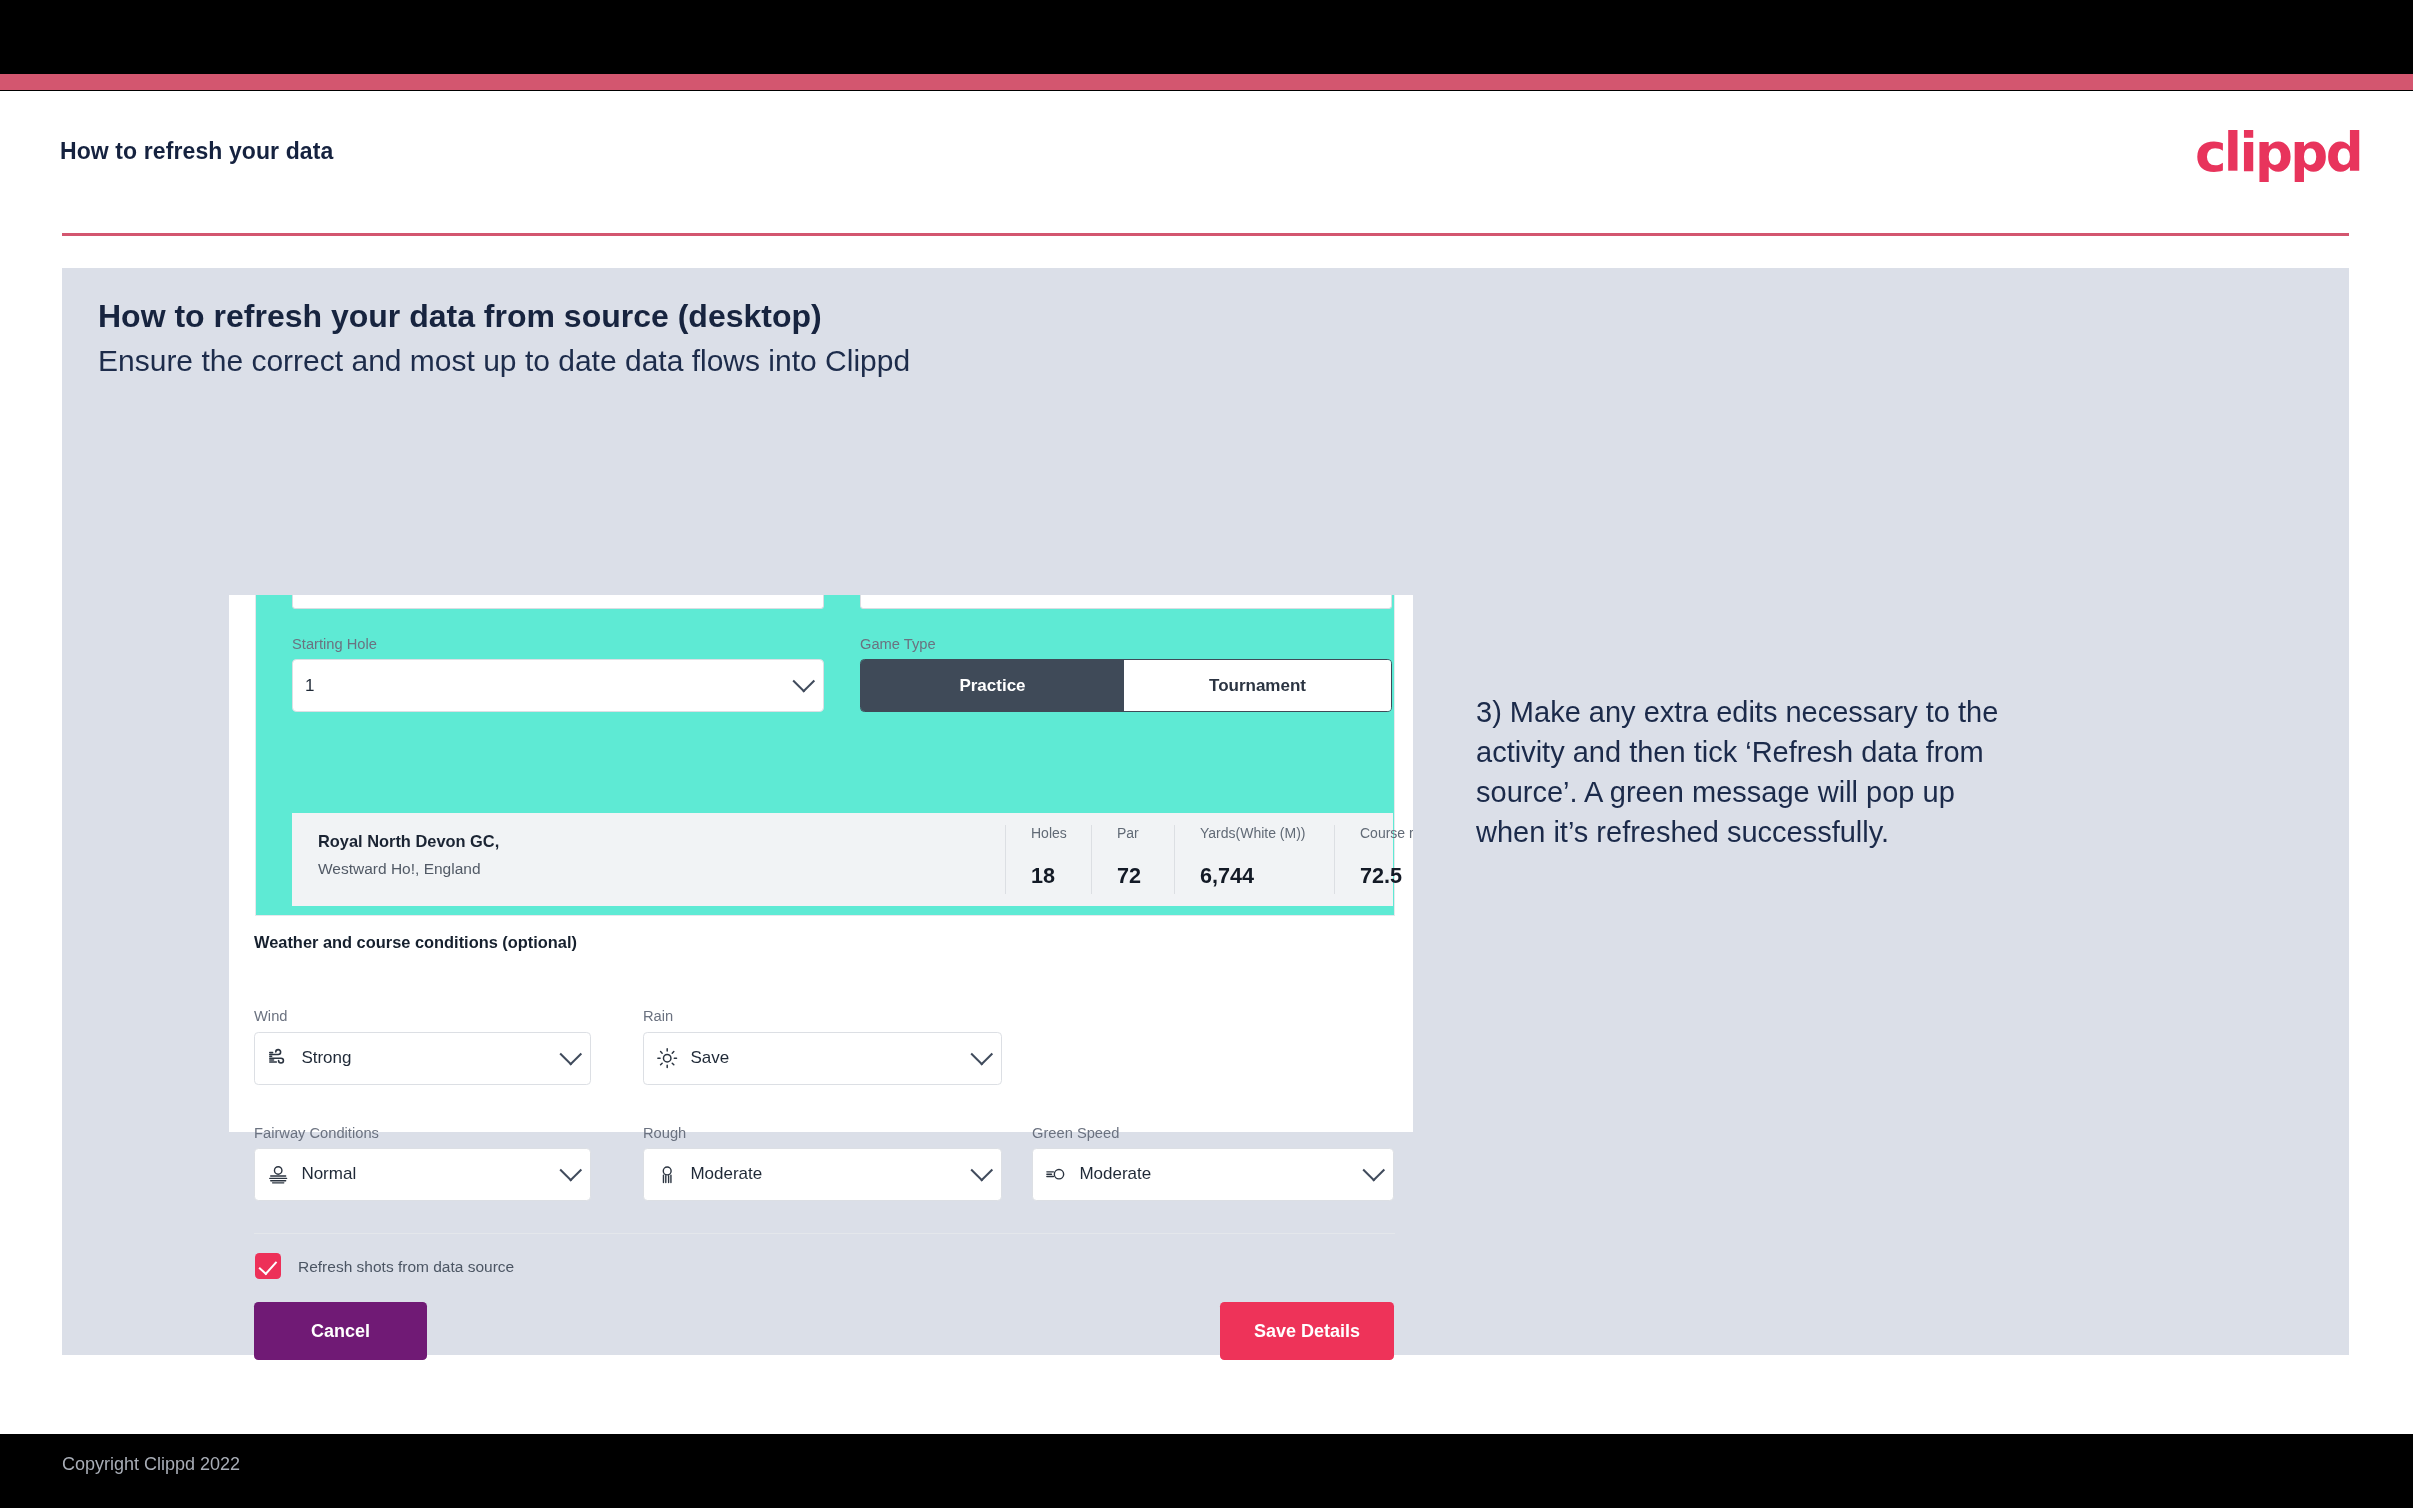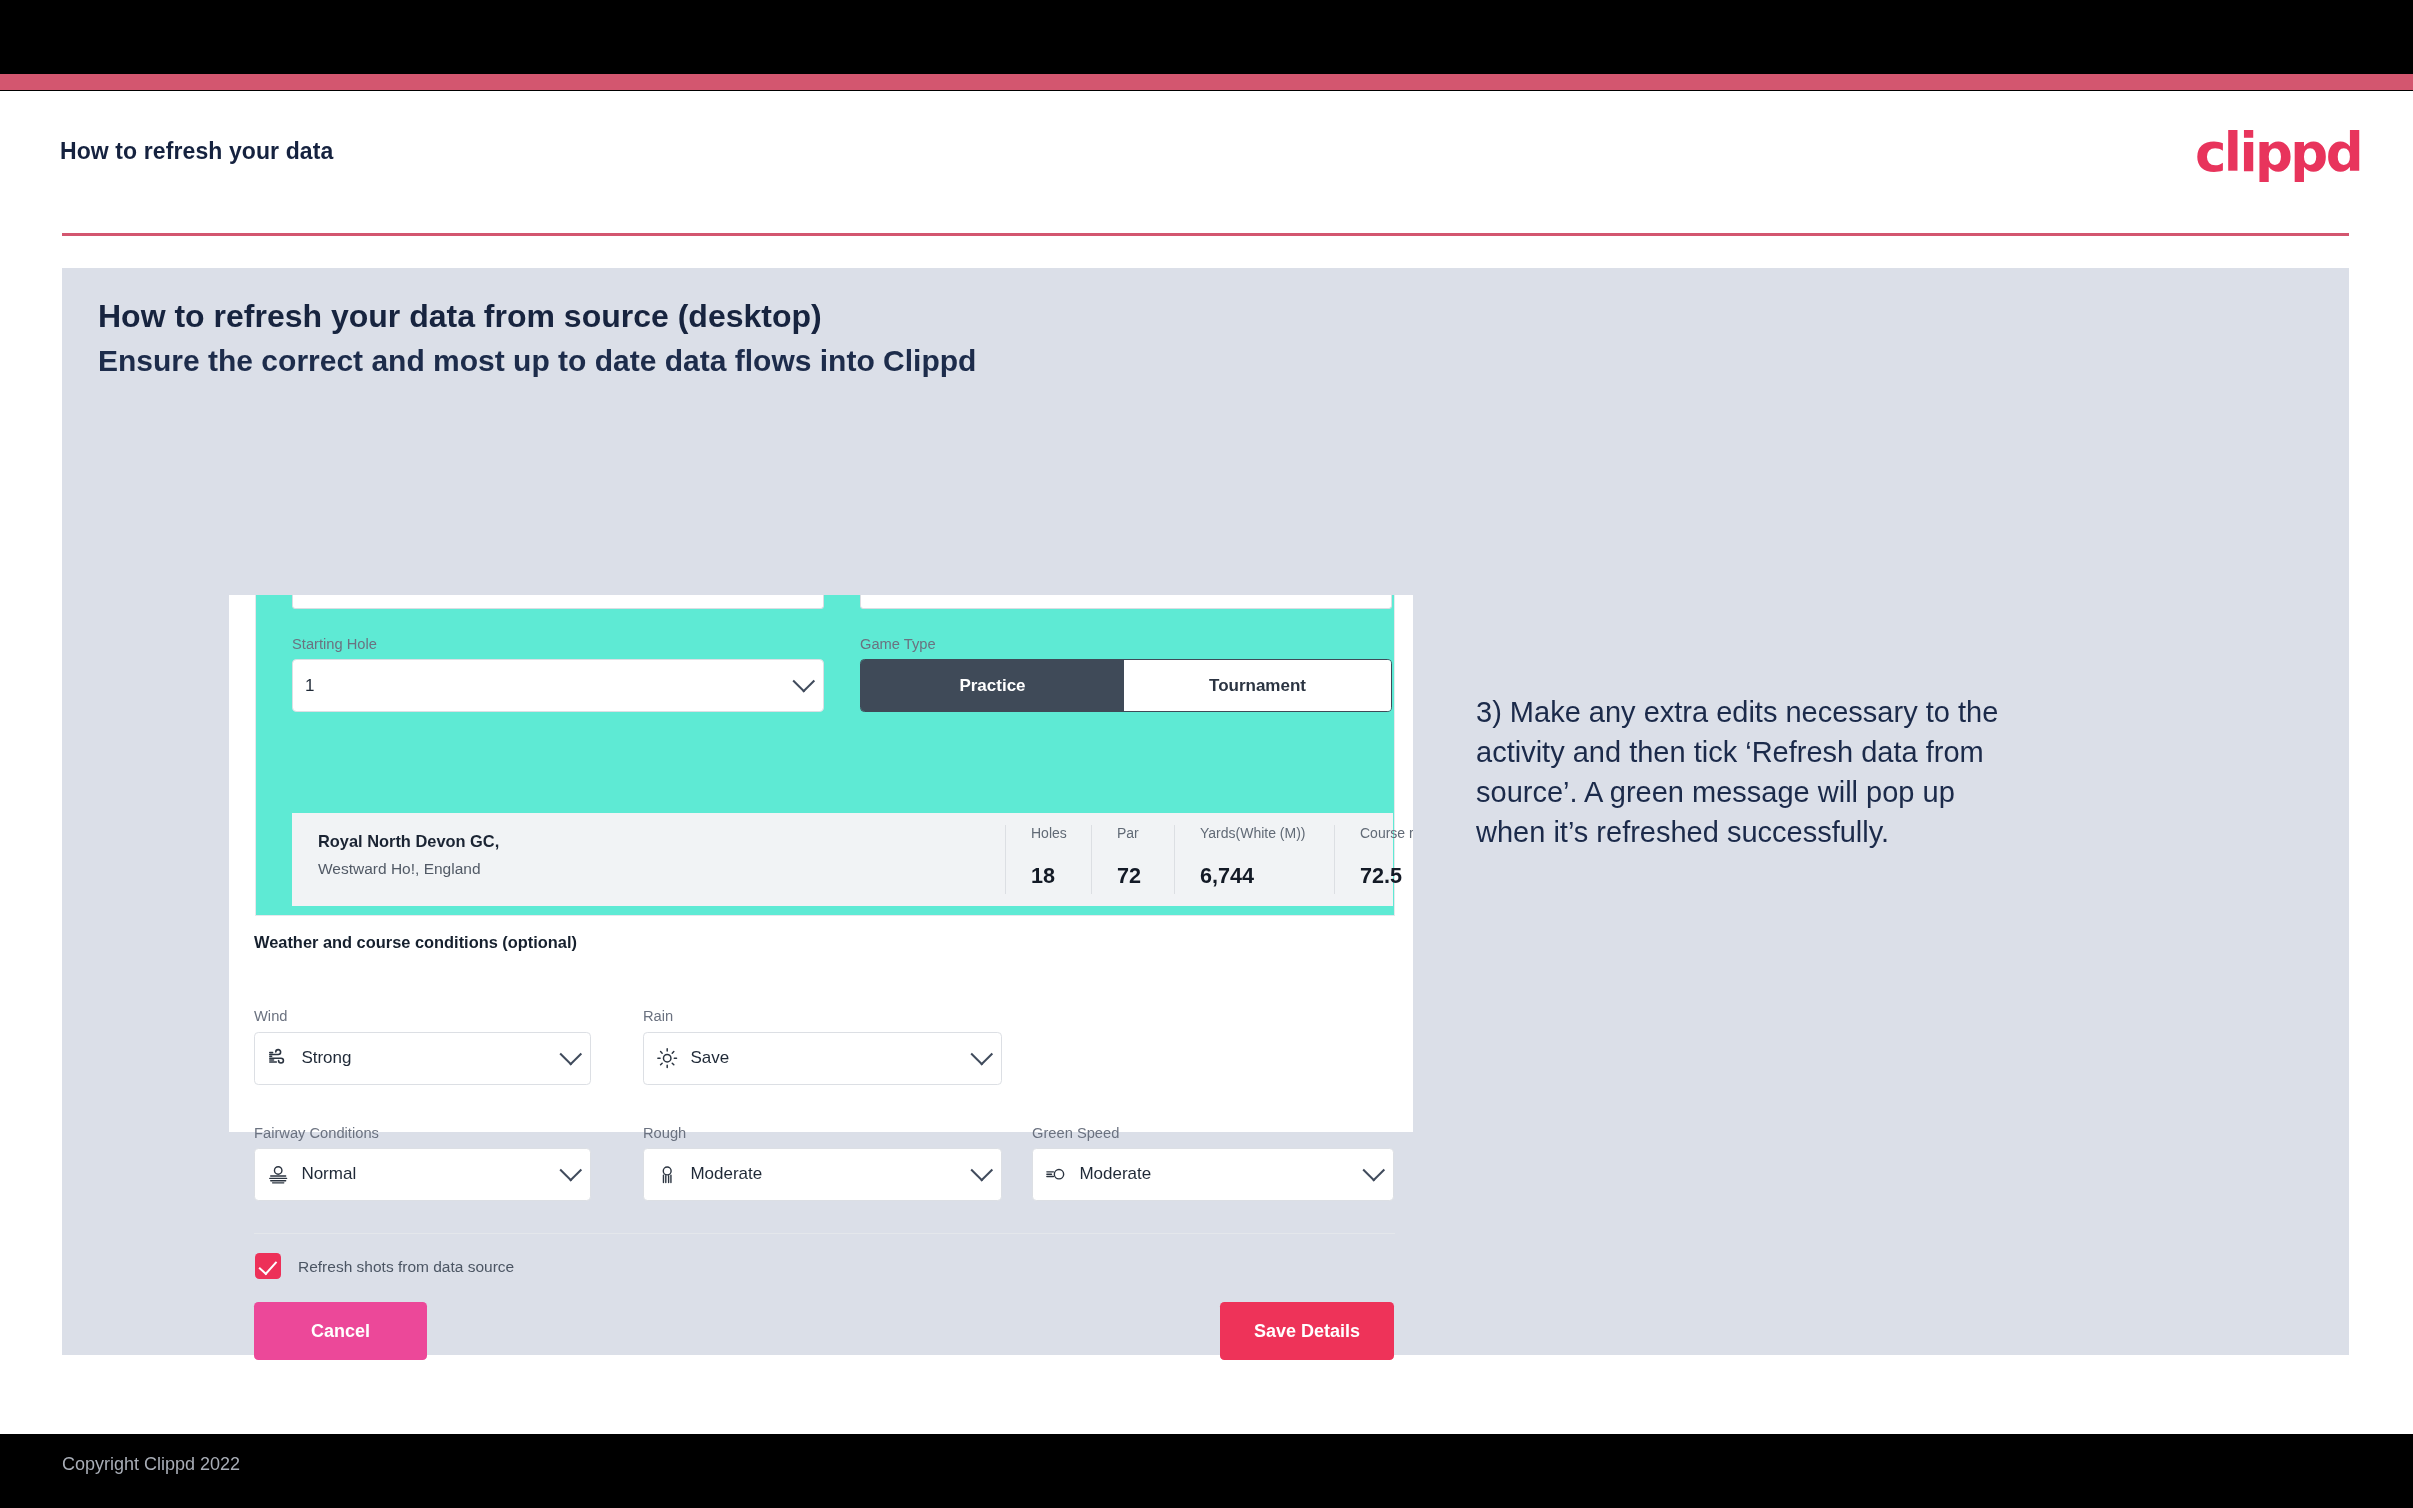--- a/index.html
+++ b/index.html
@@ -40,21 +40,21 @@
   .panel {
     position:absolute; left:62px; top:177px; width:2287px; height:1087px;
     background:#dbdfe8;
   }
   .panel-h1 {
     position:absolute; left:36px; top:30px;
     font-size:32px; font-weight:bold; color:#17243f;
   }
   .panel-h2 {
     position:absolute; left:36px; top:76px;
-    font-size:30px; font-weight:bold; color:#1d2c4b;
+    font-size:30px; font-weight:normal; color:#1d2c4b;
   }
 
   
   .card {
     position:absolute; left:167px; top:327px; width:1184px; height:537px;
     background:#ffffff; overflow:hidden;
   }
   .inner-panel {
     position:absolute; left:26px; top:0px; width:1140px; height:321px;
     border:0.9px solid #e6e8ec; border-top:none;
@@ -145,21 +145,21 @@
     position:absolute; left:298px; top:1167px;
     font-size:15.5px; color:#4b5563;
   }
 
   
   .btn {
     position:absolute; height:58px; border-radius:4.3px;
     display:flex; align-items:center; justify-content:center;
     font-size:18px; font-weight:bold; color:#fff;
   }
-  .btn-cancel { left:254px;  top:1211px; width:173px; background:#ec4899; }
+  .btn-cancel { left:254px;  top:1211px; width:173px; background:#701a75; }
   .btn-save   { left:1220px; top:1211px; width:174px; background:#ee3359; }
 
   
   .instr {
     position:absolute; left:1476px; top:601px; width:552px;
     font-size:29px; line-height:40px; color:#1b2a4a;
   }
 
   
   .copy {

